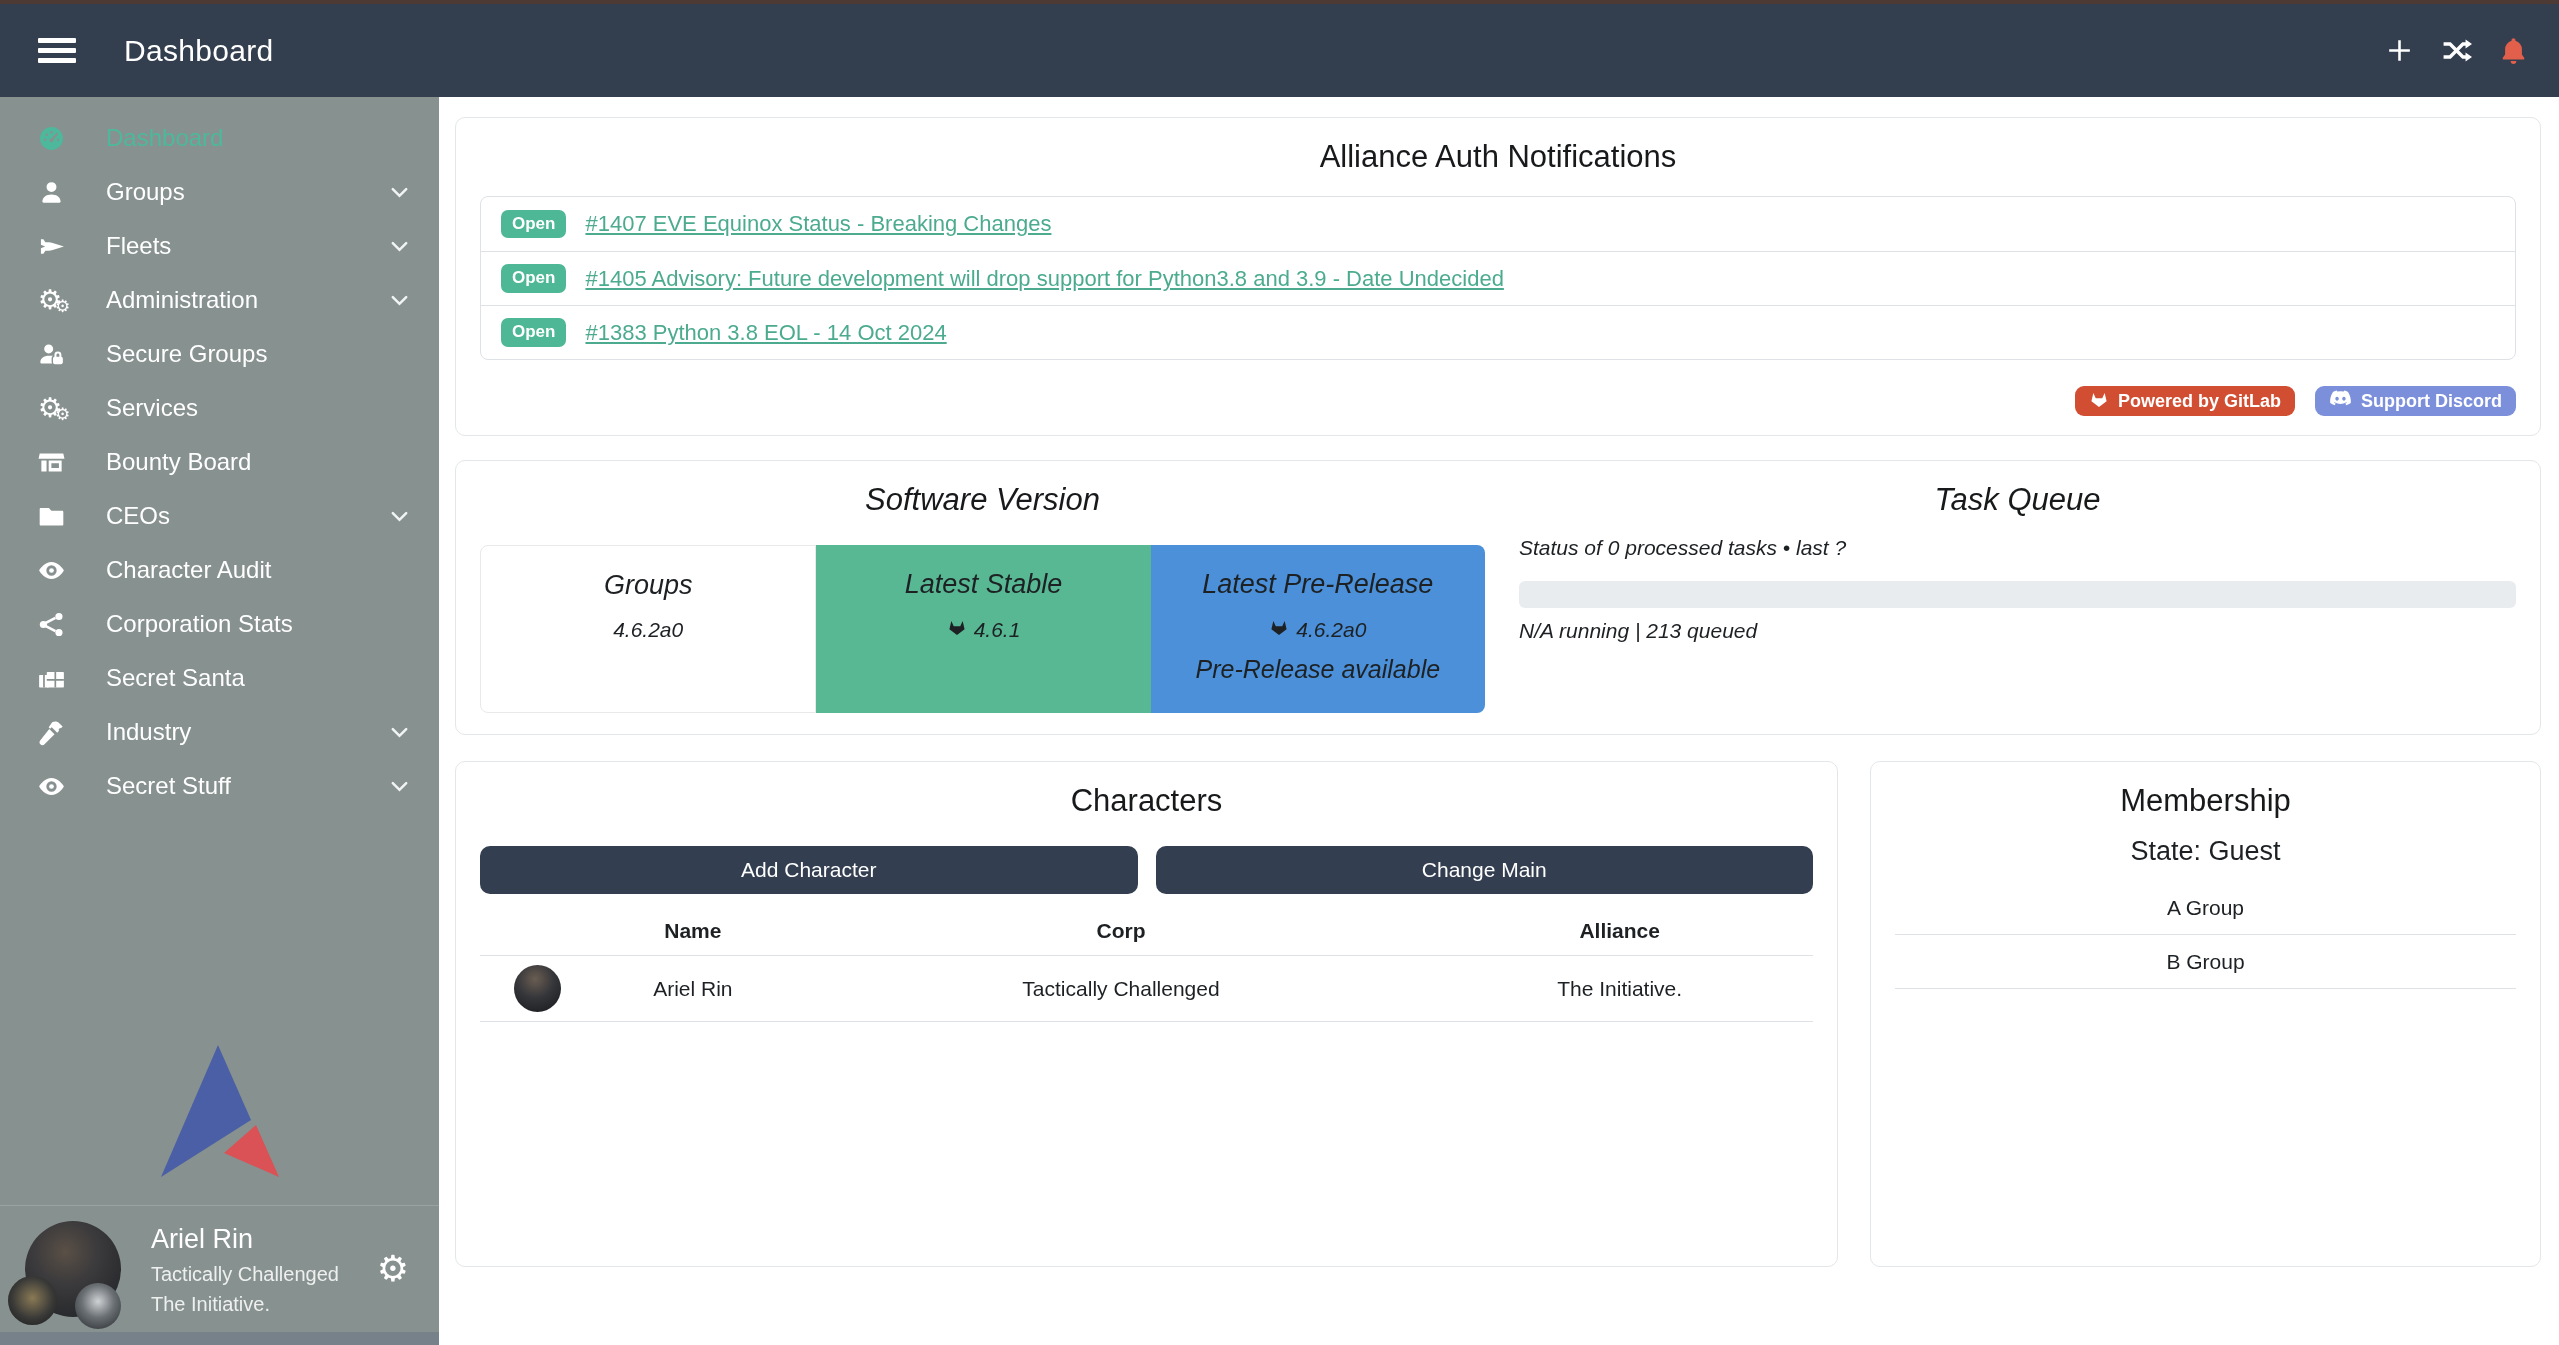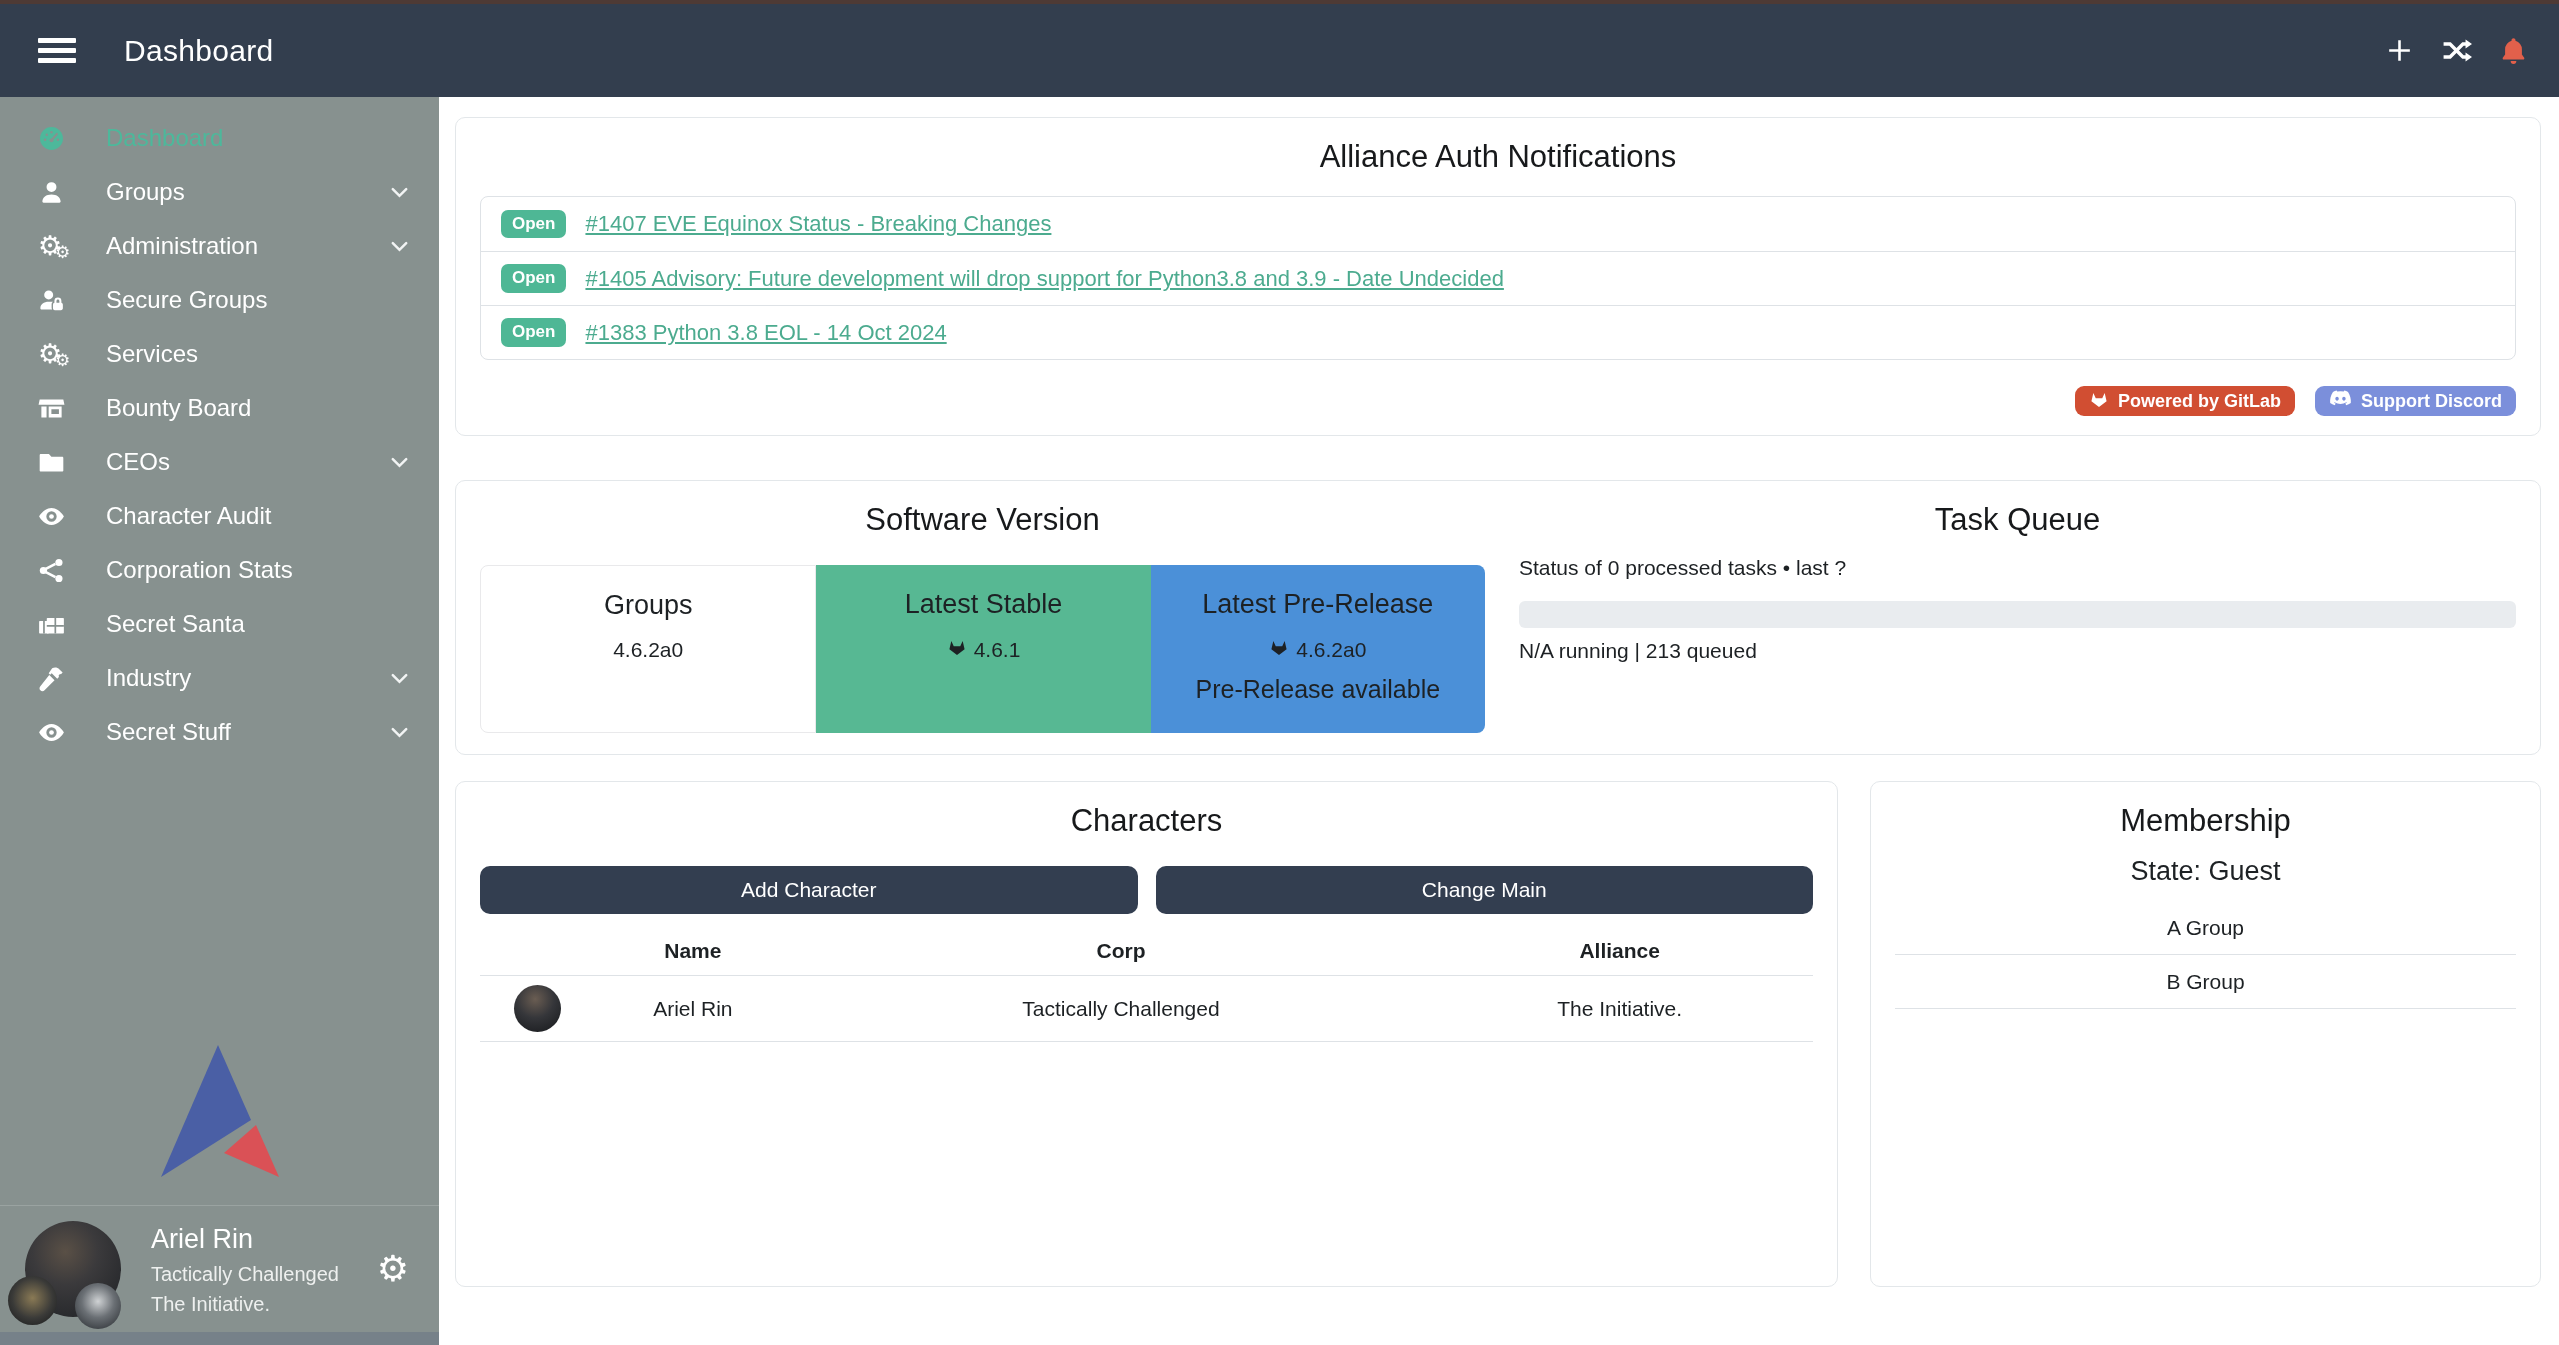--- a/index.html
+++ b/index.html
@@ -74,21 +74,21 @@
     padding:5px 11px; border-radius:7px; margin-right:19px; line-height:1.1;}
   .notif-link{color:var(--link-green); font-size:22px; text-decoration:underline; cursor:pointer;}
   .badge-row{display:flex; justify-content:flex-end; gap:20px; margin-top:26px;}
   .pill{display:inline-flex; align-items:center; gap:9px; color:#fff; font-weight:700; font-size:18px;
     padding:0 14px; height:30px; border-radius:9px; cursor:pointer;}
   .pill svg{width:20px; height:20px;}
   .pill.gitlab{background:var(--gitlab-orange);}
   .pill.discord{background:var(--discord-blurple);}
   .pill.discord svg{width:23px; height:18px;}
   
-  .card-versions{height:275px; margin-top:44px; display:flex;}
+  .card-versions{height:275px; margin-top:24px; display:flex;font-style:italic;}
   .col-sw{width:1005px; flex:none;}
   .sw-strip{display:flex; margin-top:24px;}
   .v-cell{flex:1; height:168px; text-align:center;}
   .v-cell.current{background:#fff; border:1px solid #e9e9eb; border-radius:8px 0 0 8px;}
   .v-cell.stable{background:var(--stable-green);}
   .v-cell.pre{background:var(--prerelease-blue); border-radius:0 8px 8px 0;}
   .v-label{font-size:27px; font-weight:500; margin-top:24px;}
   .v-value{font-size:21px; margin-top:17px; display:flex; justify-content:center; align-items:center; gap:7px;}
   .v-value svg{width:20px; height:20px;}
   .v-note{font-size:25px; margin-top:13px;}
@@ -166,20 +166,31 @@
         </span>
         <span class="nav-label">Dashboard</span>
       </div>
       <div class="nav-item">
         <span class="nav-icon">
           <svg viewBox="0 0 24 24">
             <path fill="currentColor" d="M12 11.6a4.4 4.4 0 1 0 0-8.8 4.4 4.4 0 0 0 0 8.8zm0 2.1c-4.7 0-8.1 2.5-8.1 6.4 0 .6.4 1 1 1h14.2c.6 0 1-.4 1-1 0-3.9-3.4-6.4-8.1-6.4z"></path>
           </svg>
         </span>
         <span class="nav-label">Groups</span>
+        <span class="nav-chevron"><svg viewBox="0 0 24 24">
+            <path fill="none" stroke="currentColor" stroke-width="2.6" stroke-linecap="round" d="M5 8.5l7 7 7-7"></path>
+          </svg></span>
+      </div>
+      <div class="nav-item">
+        <span class="nav-icon">
+          <svg viewBox="0 0 24 24">
+            <path fill="currentColor" d="M23 12l-8.5-2.6c-1.9-.8-4.4-1.2-6.9-1.2h-1L4.8 5.5H2.6v5L6.4 12l-3.8 1.5v5h2.2l1.8-2.7h1c2.5 0 5-.4 6.9-1.2z"></path>
+          </svg>
+        </span>
+        <span class="nav-label">Fleets</span>
         <span class="nav-chevron"><svg viewBox="0 0 24 24">
             <path fill="none" stroke="currentColor" stroke-width="2.6" stroke-linecap="round" d="M5 8.5l7 7 7-7"></path>
           </svg></span>
       </div>
       <div class="nav-item">
         <span class="nav-icon">
           <span class="cog-a">⚙</span>
           <span class="cog-b">⚙</span>
         </span>
         <span class="nav-label">Administration</span>

